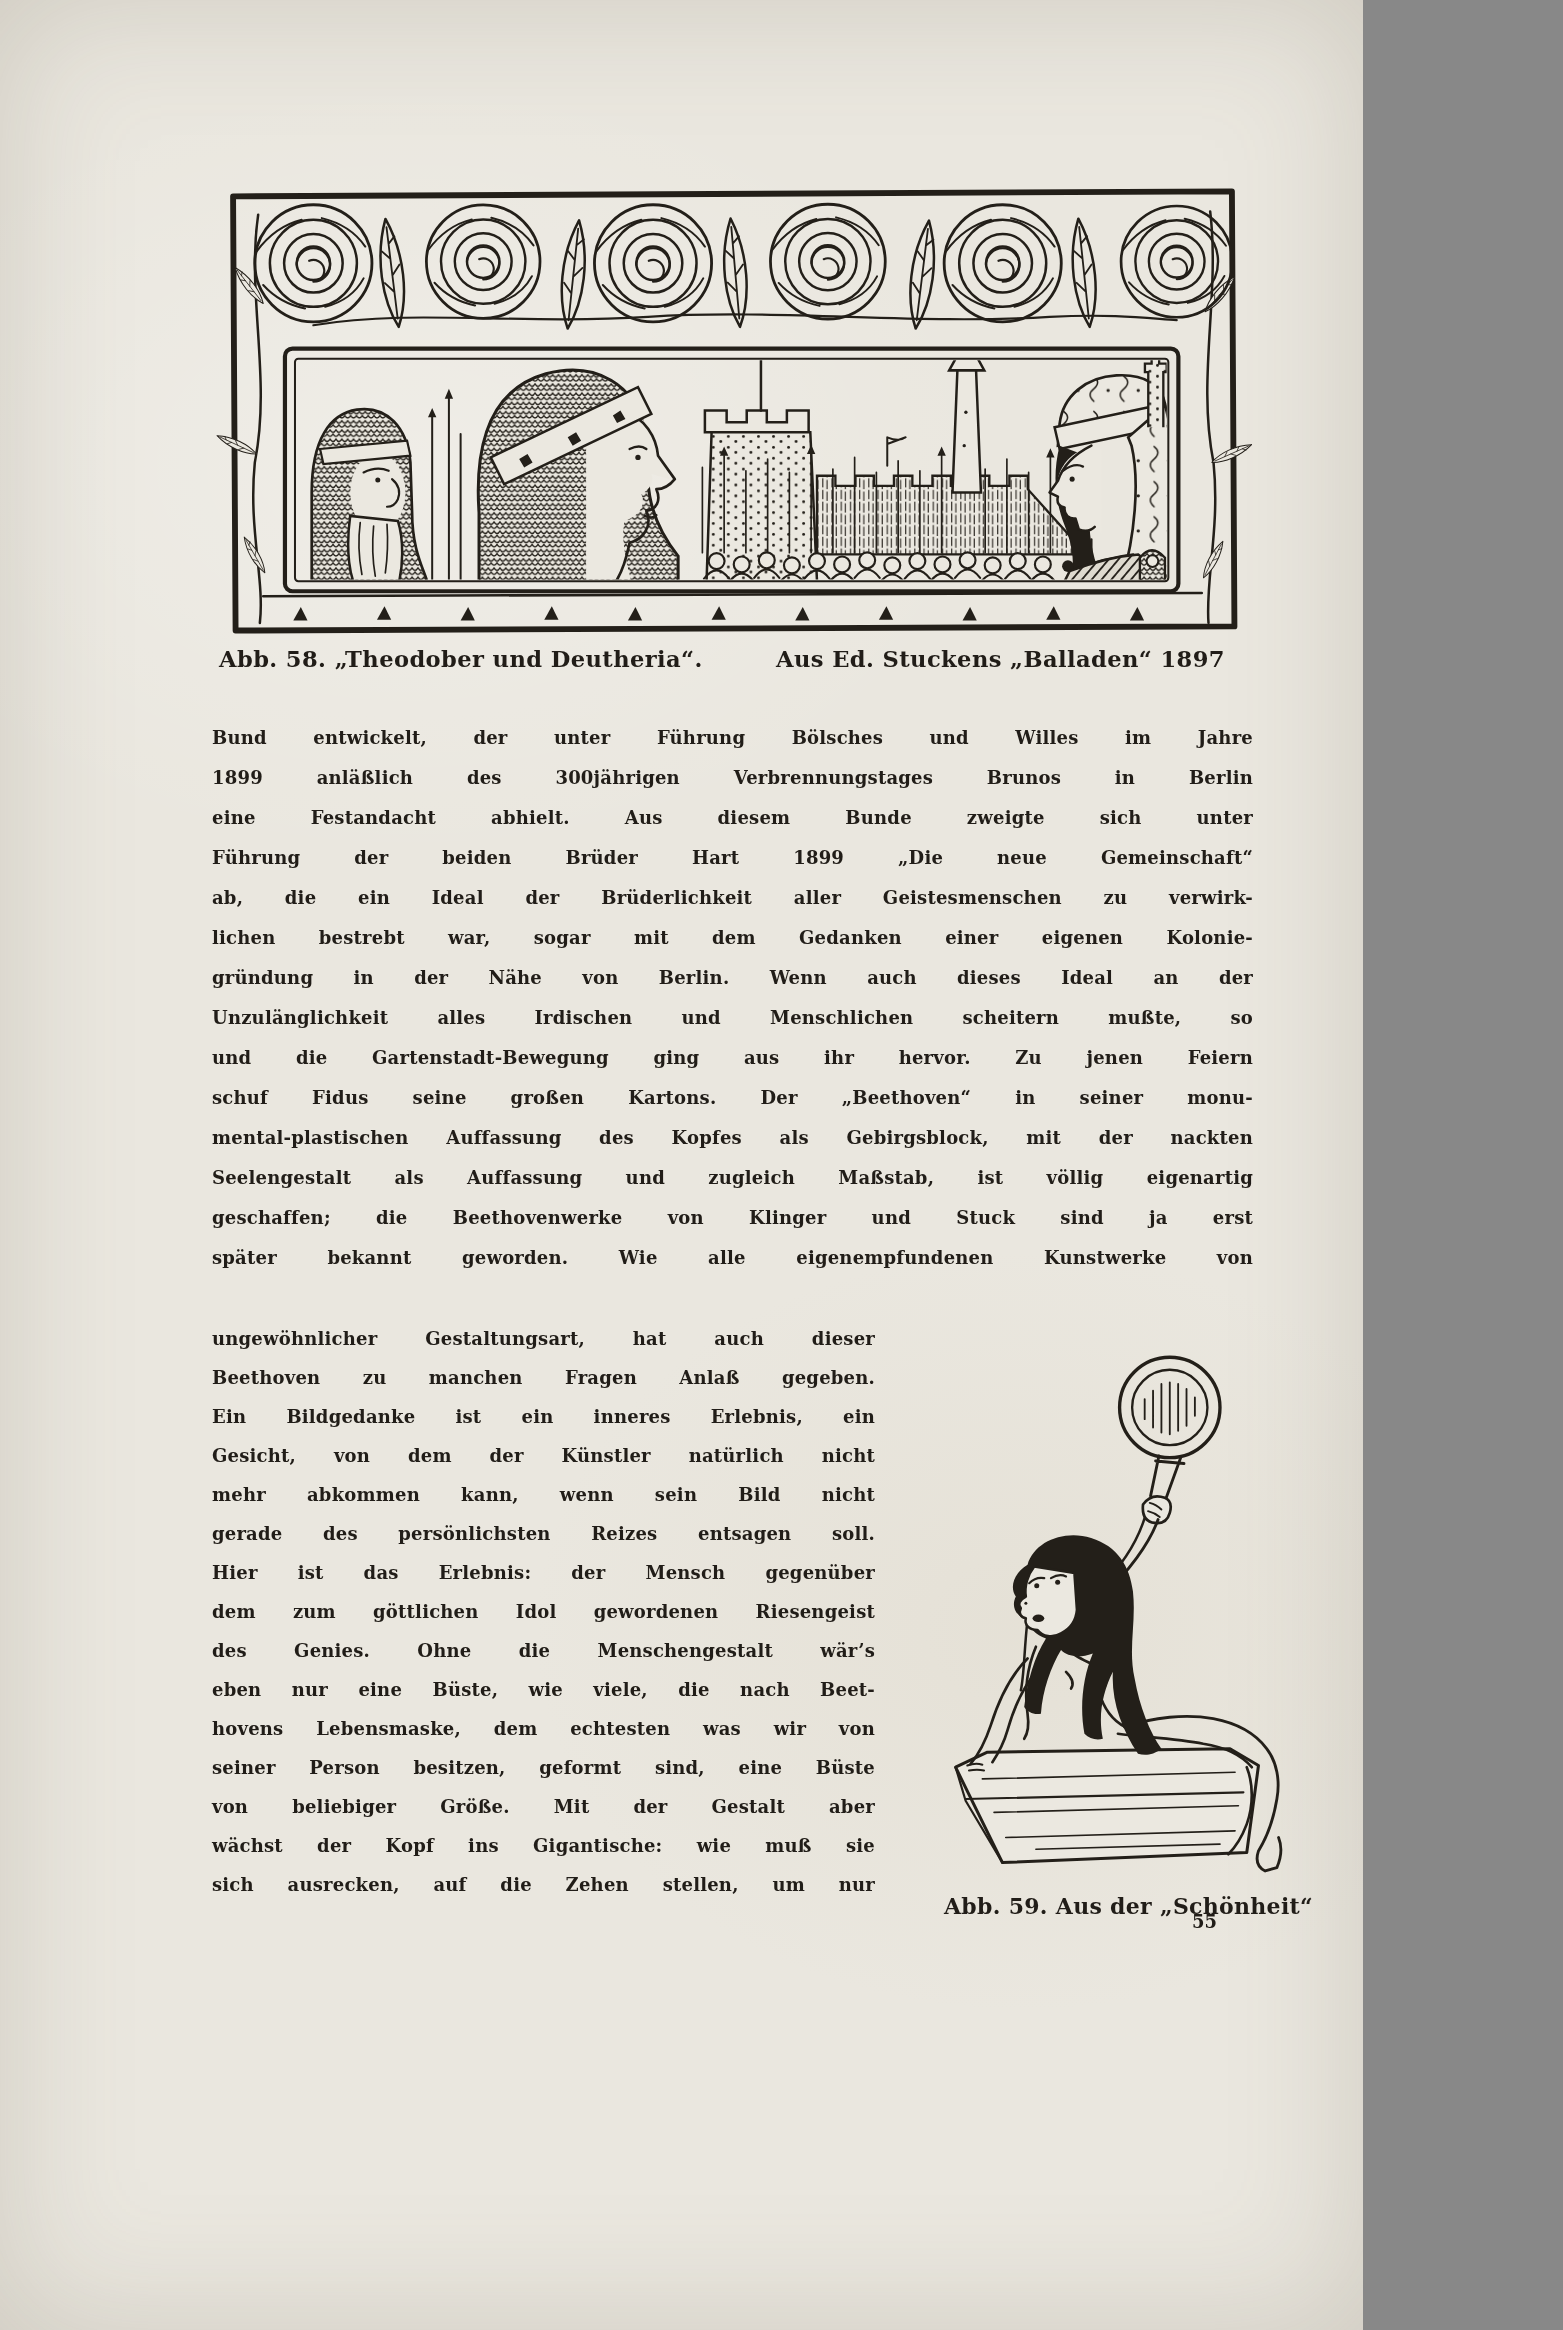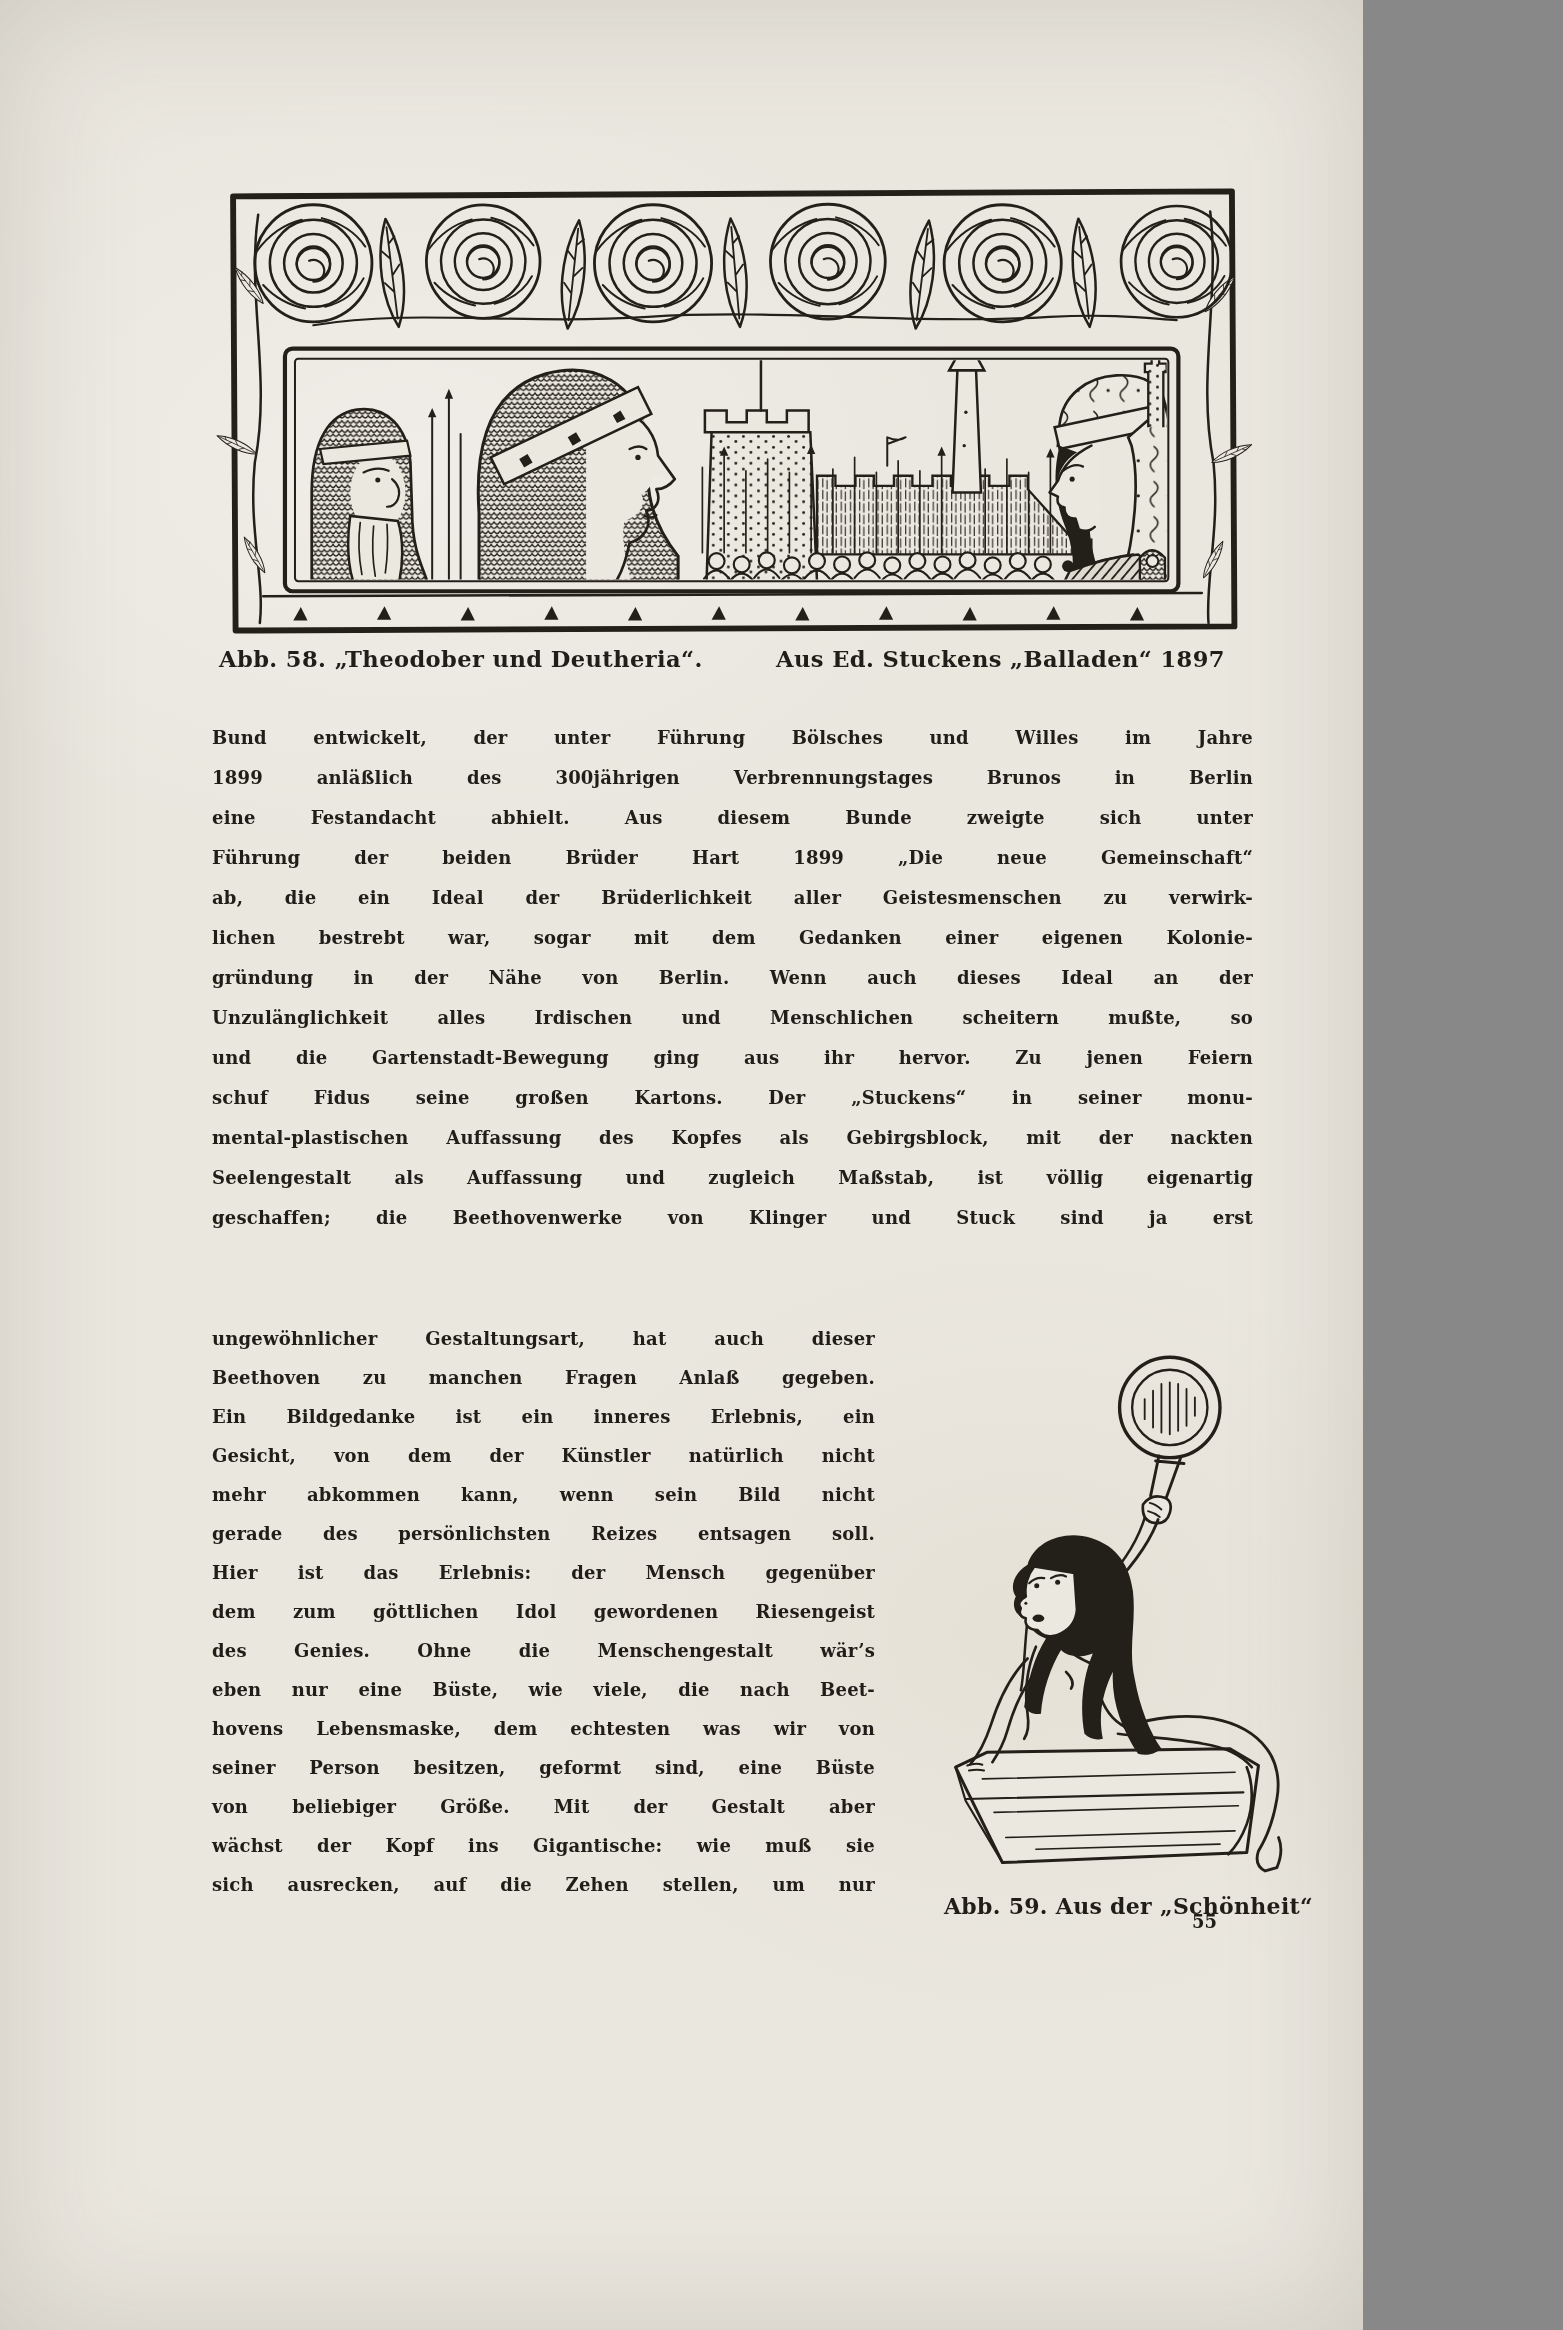--- a/index.html
+++ b/index.html
@@ -241,24 +241,25 @@
   <div class="para para-full">
     <div class="tline">Bund entwickelt, der unter Führung Bölsches und Willes im Jahre</div>
     <div class="tline">1899 anläßlich des 300jährigen Verbrennungstages Brunos in Berlin</div>
     <div class="tline">eine Festandacht abhielt.  Aus diesem Bunde zweigte sich unter</div>
     <div class="tline">Führung der beiden Brüder Hart 1899 „Die neue Gemeinschaft“</div>
     <div class="tline">ab, die ein Ideal der Brüderlichkeit aller Geistesmenschen zu verwirk-</div>
     <div class="tline">lichen bestrebt war, sogar mit dem Gedanken einer eigenen Kolonie-</div>
     <div class="tline">gründung in der Nähe von Berlin.  Wenn auch dieses Ideal an der</div>
     <div class="tline">Unzulänglichkeit alles Irdischen und Menschlichen scheitern mußte, so</div>
     <div class="tline">und die Gartenstadt-Bewegung ging aus ihr hervor.  Zu jenen Feiern</div>
-    <div class="tline">schuf Fidus seine großen Kartons.  Der „Stuckens“ in seiner monu-</div>
+    <div class="tline">schuf Fidus seine großen Kartons.  Der „Beethoven“ in seiner monu-</div>
     <div class="tline">mental-plastischen Auffassung des Kopfes als Gebirgsblock, mit der nackten</div>
     <div class="tline">Seelengestalt als Auffassung und zugleich Maßstab, ist völlig eigenartig</div>
     <div class="tline">geschaffen; die Beethovenwerke von Klinger und Stuck sind ja erst</div>
+    <div class="tline">später bekannt geworden.  Wie alle eigenempfundenen Kunstwerke von</div>
   </div>
 
   <div class="para para-col">
     <div class="tline">ungewöhnlicher Gestaltungsart, hat auch dieser</div>
     <div class="tline">Beethoven zu manchen Fragen Anlaß gegeben.</div>
     <div class="tline">Ein Bildgedanke ist ein inneres Erlebnis, ein</div>
     <div class="tline">Gesicht, von dem der Künstler natürlich nicht</div>
     <div class="tline">mehr abkommen kann, wenn sein Bild nicht</div>
     <div class="tline">gerade des persönlichsten Reizes entsagen soll.</div>
     <div class="tline">Hier ist das Erlebnis: der Mensch gegenüber</div>

